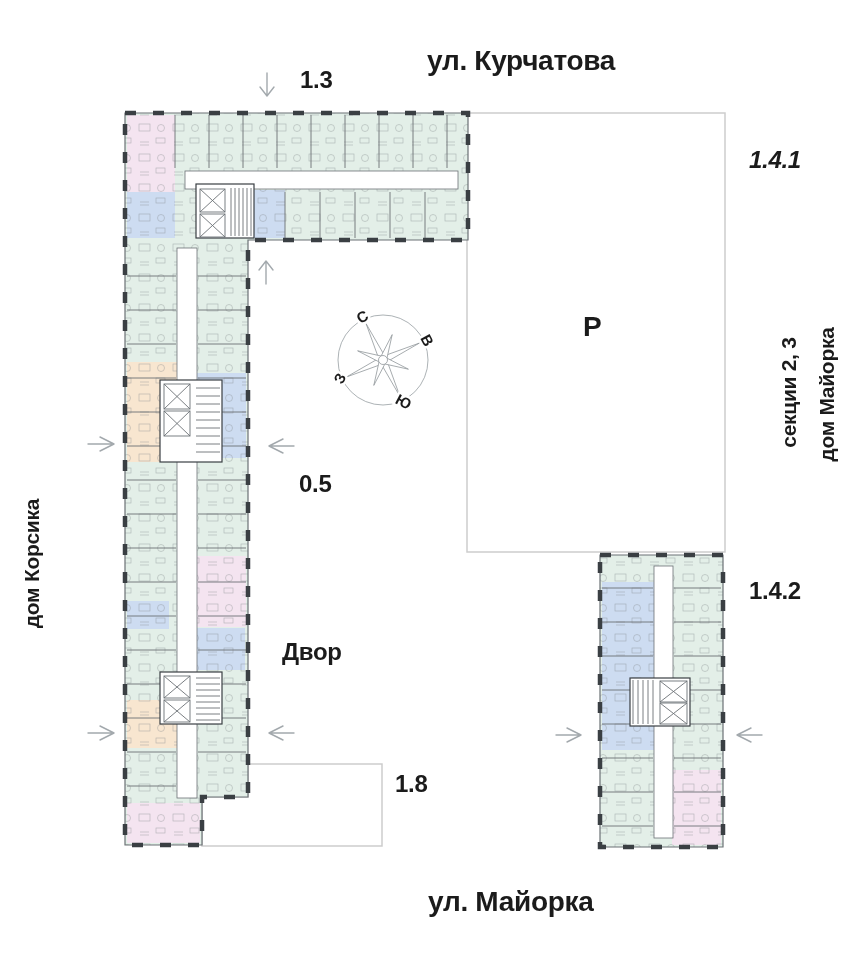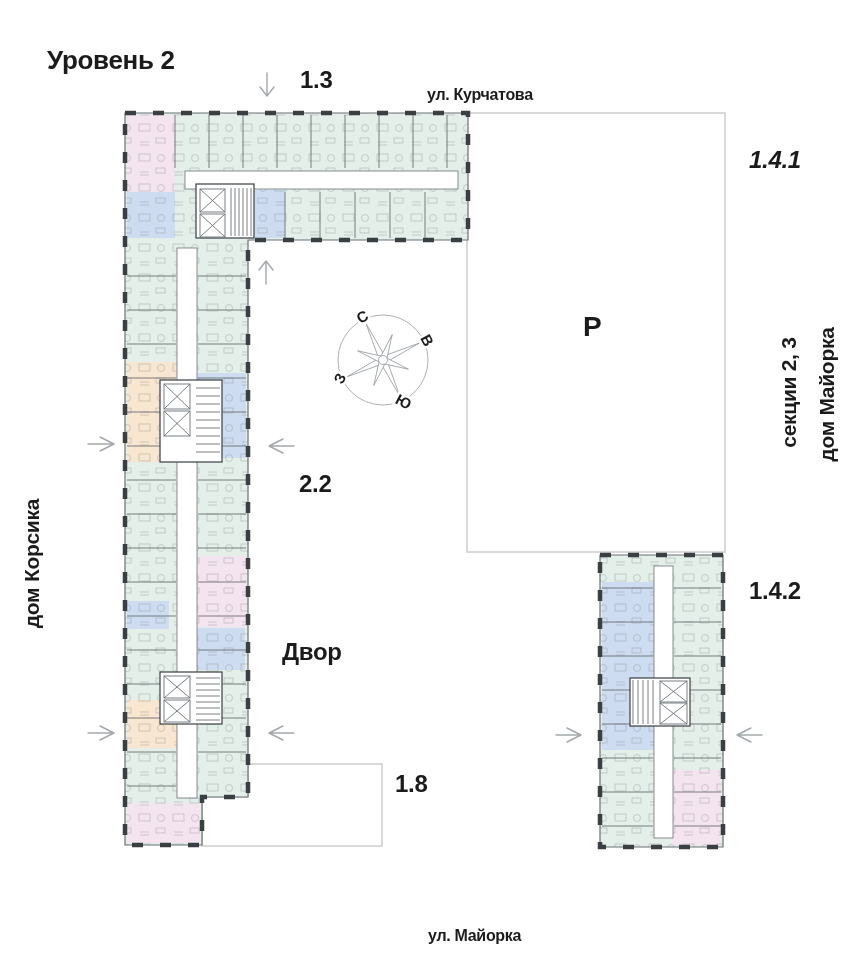--- a/index.html
+++ b/index.html
@@ -6,21 +6,21 @@
   .canvas{
     position:relative;width:848px;height:960px;background:var(--background,#fff);
     font-family:"Liberation Sans","DejaVu Sans",sans-serif;overflow:hidden;
   }
   .canvas svg{position:absolute;left:0;top:0;}
   .lbl{
     position:absolute;font-weight:bold;color:var(--text-color,#1b1b1b);
     letter-spacing:-0.3px;white-space:nowrap;line-height:1.1;
   }
   .sz-title{font-size:26px;}
-  .sz-street{font-size:16px;margin-top:40px;}
+  .sz-street{font-size:28px;}
   .sz-num{font-size:24px;}
   .sz-parking{font-size:28px;}
   .sz-side{font-size:21px;}
   .vert{transform:rotate(-90deg);transform-origin:center;text-align:center;}
   
   .f-green{fill:var(--unit-green);}
   .f-pink{fill:var(--unit-pink);}
   .f-blue{fill:var(--unit-blue);}
   .f-orange{fill:var(--unit-orange);}
   .corr{fill:#ffffff;stroke:var(--thin-line);stroke-width:0.8;}
@@ -162,27 +162,26 @@
       <polygon class="star" points="373.8,385.4 379.7,358.8 386.3,361.2"></polygon>
       <polygon class="star" points="357.6,350.8 384.2,356.7 381.8,363.3"></polygon>
       <circle class="star" cx="383" cy="360" r="4.5"></circle>
       <text class="compass-letter" transform="translate(363,318) rotate(-28)">С</text>
       <text class="compass-letter" transform="translate(426,341) rotate(62)">В</text>
       <text class="compass-letter" transform="translate(403,403) rotate(28)">Ю</text>
       <text class="compass-letter" transform="translate(341,379) rotate(-62)">З</text>
     </g>
   </svg>
 
-  <div class="lbl sz-title" style="left:47px;top:46px;">Уровень 2</div>
   <div class="lbl sz-street" style="left:427px;top:46px;">ул. Курчатова</div>
   <div class="lbl sz-street" style="left:428px;top:887px;">ул. Майорка</div>
 
   <div class="lbl sz-num" style="left:300px;top:67px;">1.3</div>
   <div class="lbl sz-num" style="left:749px;top:147px;font-style:italic;">1.4.1</div>
-  <div class="lbl sz-num" style="left:299px;top:471px;">2.2</div>
+  <div class="lbl sz-num" style="left:299px;top:471px;">0.5</div>
   <div class="lbl sz-num" style="left:749px;top:578px;">1.4.2</div>
   <div class="lbl sz-num" style="left:395px;top:771px;">1.8</div>
 
   <div class="lbl sz-parking" style="left:583px;top:312px;">Р</div>
   <div class="lbl sz-num" style="left:282px;top:639px;">Двор</div>
 
   <div class="lbl sz-side vert" style="left:-48px;top:552px;width:160px;">дом Корсика</div>
   <div class="lbl sz-side vert" style="left:719px;top:381px;width:140px;">секции 2, 3</div>
   <div class="lbl sz-side vert" style="left:747px;top:383px;width:160px;">дом Майорка</div>
 

